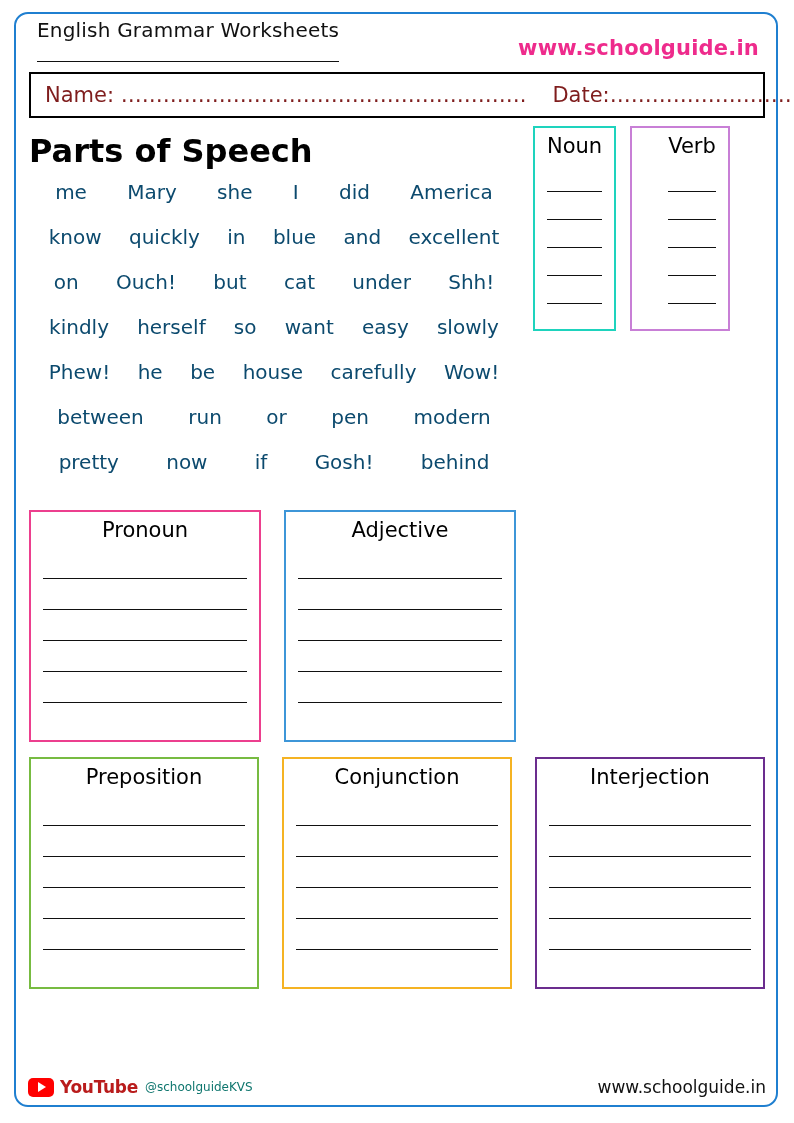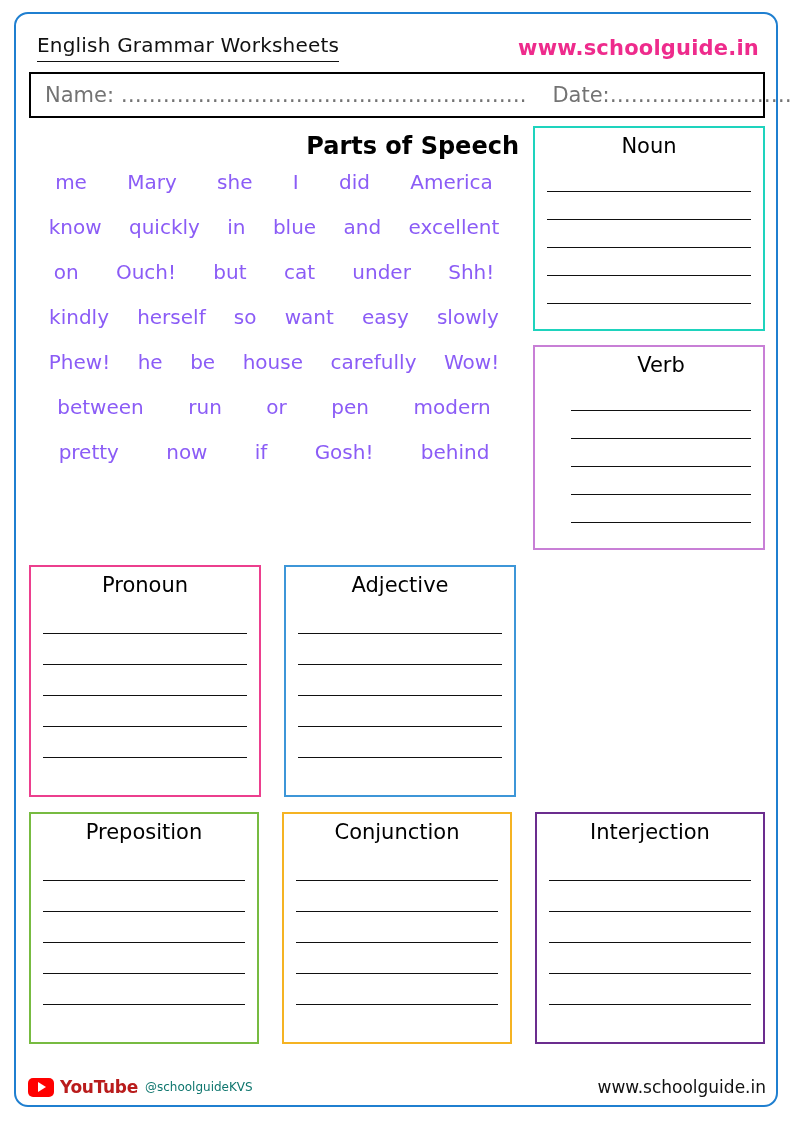--- a/index.html
+++ b/index.html
@@ -44,68 +44,68 @@
     display: flex;
     align-items: flex-end;
     justify-content: space-between;
     padding: 0 6px 0 8px;
     height: 36px;
   }
   .header-title {
     font-size: 20px;
     color: #111111;
     border-bottom: 1.5px solid #111111;
-    padding-bottom: 4px;
+    padding-bottom: 19px;
     letter-spacing: 0.2px;
   }
   .header-site {
     font-size: 21px;
     font-weight: bold;
     color: #ee2b8c;
     letter-spacing: 0.2px;
     padding-bottom: 2px;
   }
 
   
   .namebar {
     margin-top: 10px;
     height: 46px;
     border: 2px solid #000000;
     box-sizing: border-box;
     display: flex;
     align-items: center;
     padding: 0 14px;
     font-size: 21px;
-    color: #737373;
+    color: #7f1d1d;
   }
   .namebar .name-field { white-space: nowrap; }
   .namebar .date-field { white-space: nowrap; margin-left: 26px; }
 
   
   .content {
     margin-top: 8px;
     display: flex;
     gap: 14px;
   }
   .wordpanel {
     width: 490px;
   }
   .worksheet-title {
-    text-align: right;
-    font-size: 24px;
+    text-align: left;
+    font-size: 32px;
     font-weight: bold;
     color: #000000;
     margin: 6px 0 10px 0;
   }
   .word-row {
     display: flex;
     justify-content: space-around;
     align-items: baseline;
     font-size: 20px;
-    color: #8b5cf6;
+    color: #0c4a6e;
     margin: 0 6px 21px 6px;
   }
   .word-row span { white-space: nowrap; }
 
   
   .box {
     border: 2.5px solid #000;
     box-sizing: border-box;
     padding: 4px 12px 8px 12px;
     background: transparent;
@@ -118,21 +118,20 @@
   }
   .lines { display: block; }
   .line {
     border-bottom: 1.6px solid #111111;
     height: 27px;
   }
 
   .right-col {
     width: 232px;
     display: flex;
-    flex-direction: column;
     gap: 14px;
   }
   .box-noun { height: 205px; }
   .box-verb { height: 205px; padding-left: 36px; }
 
   .row-boxes {
     display: flex;
     gap: 23px;
     margin-top: 15px;
   }

